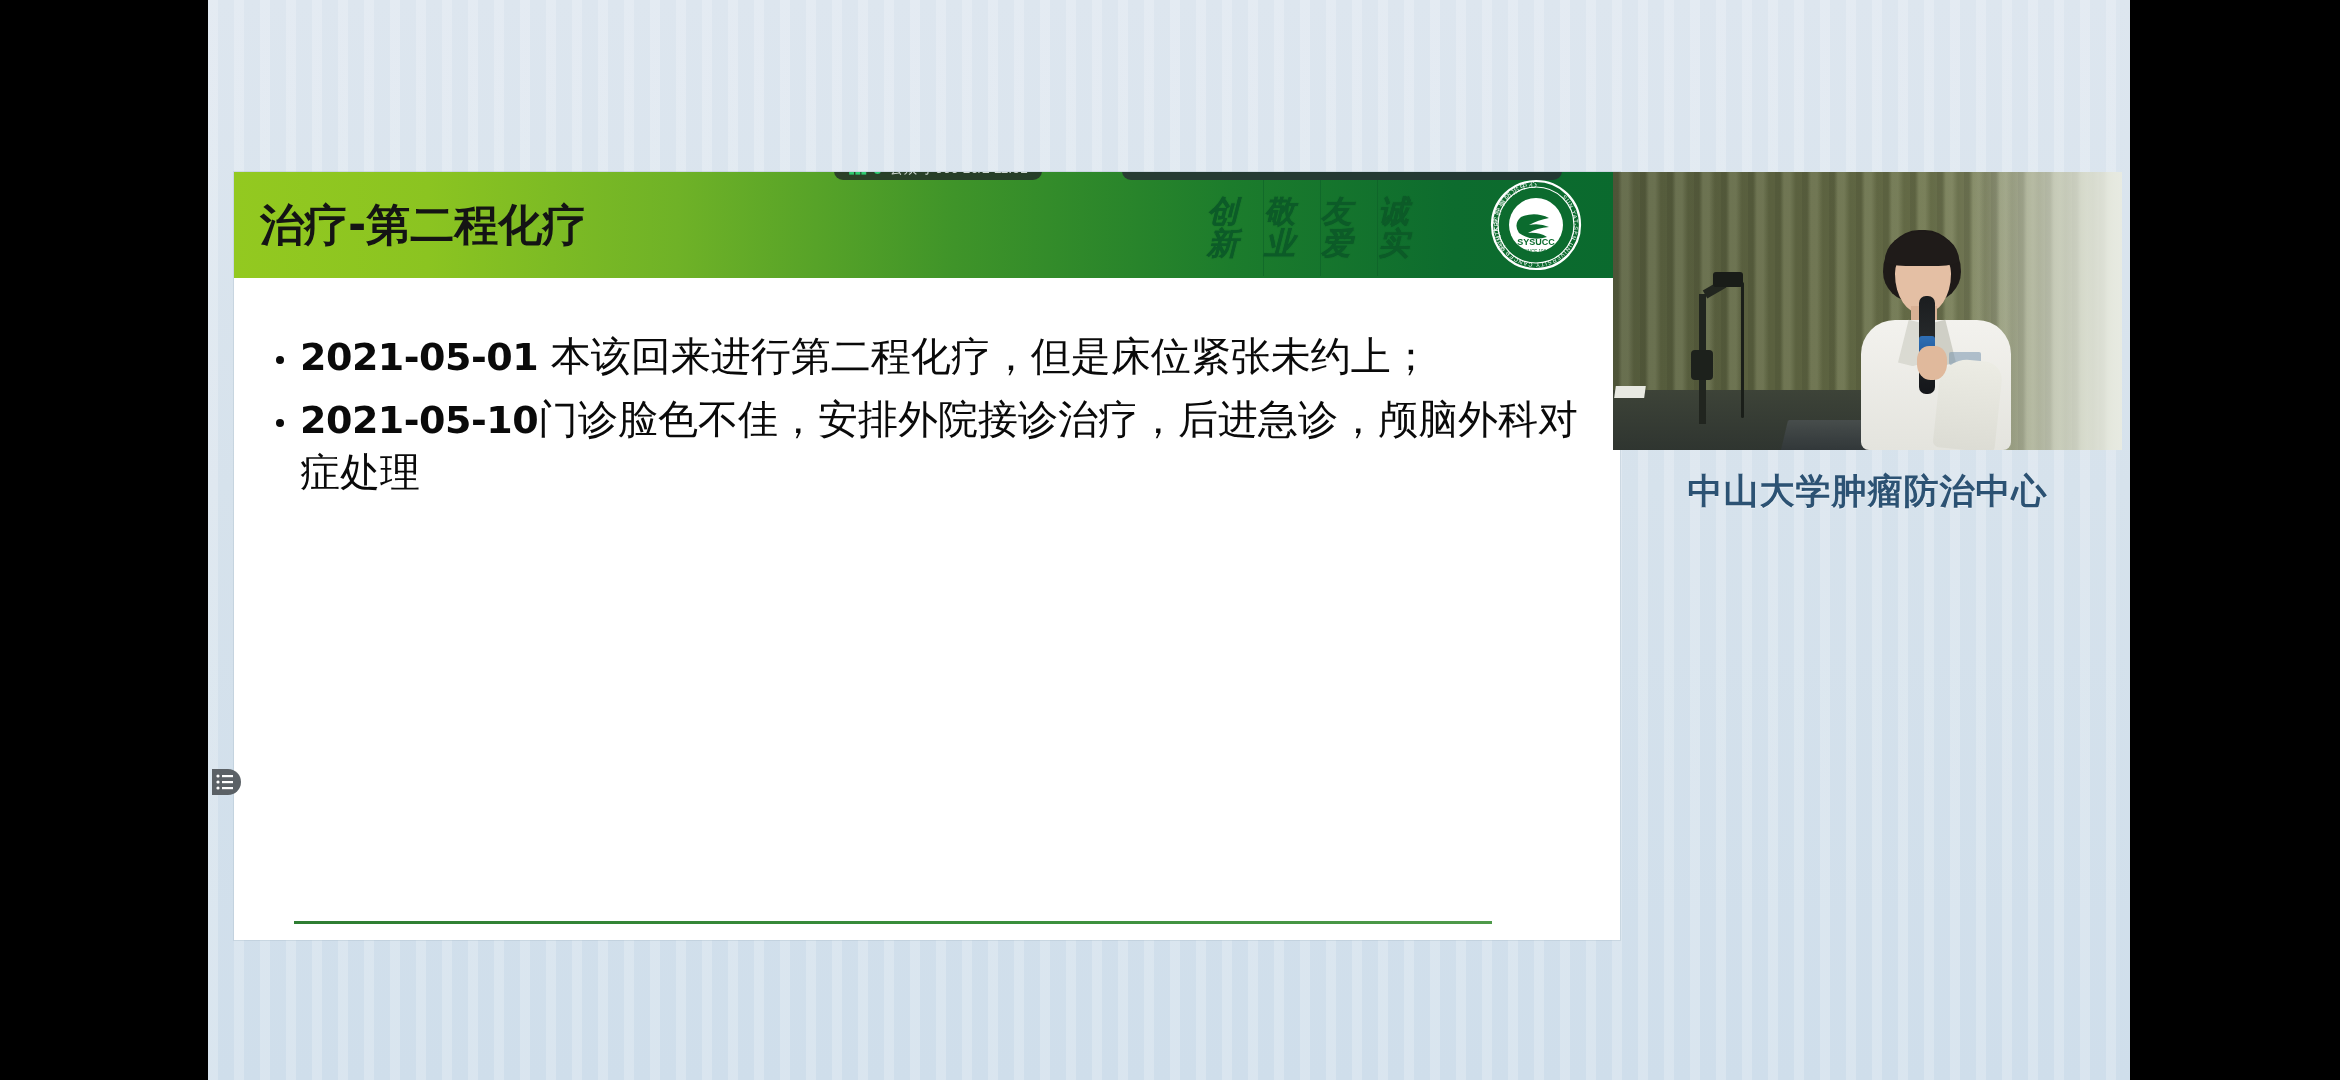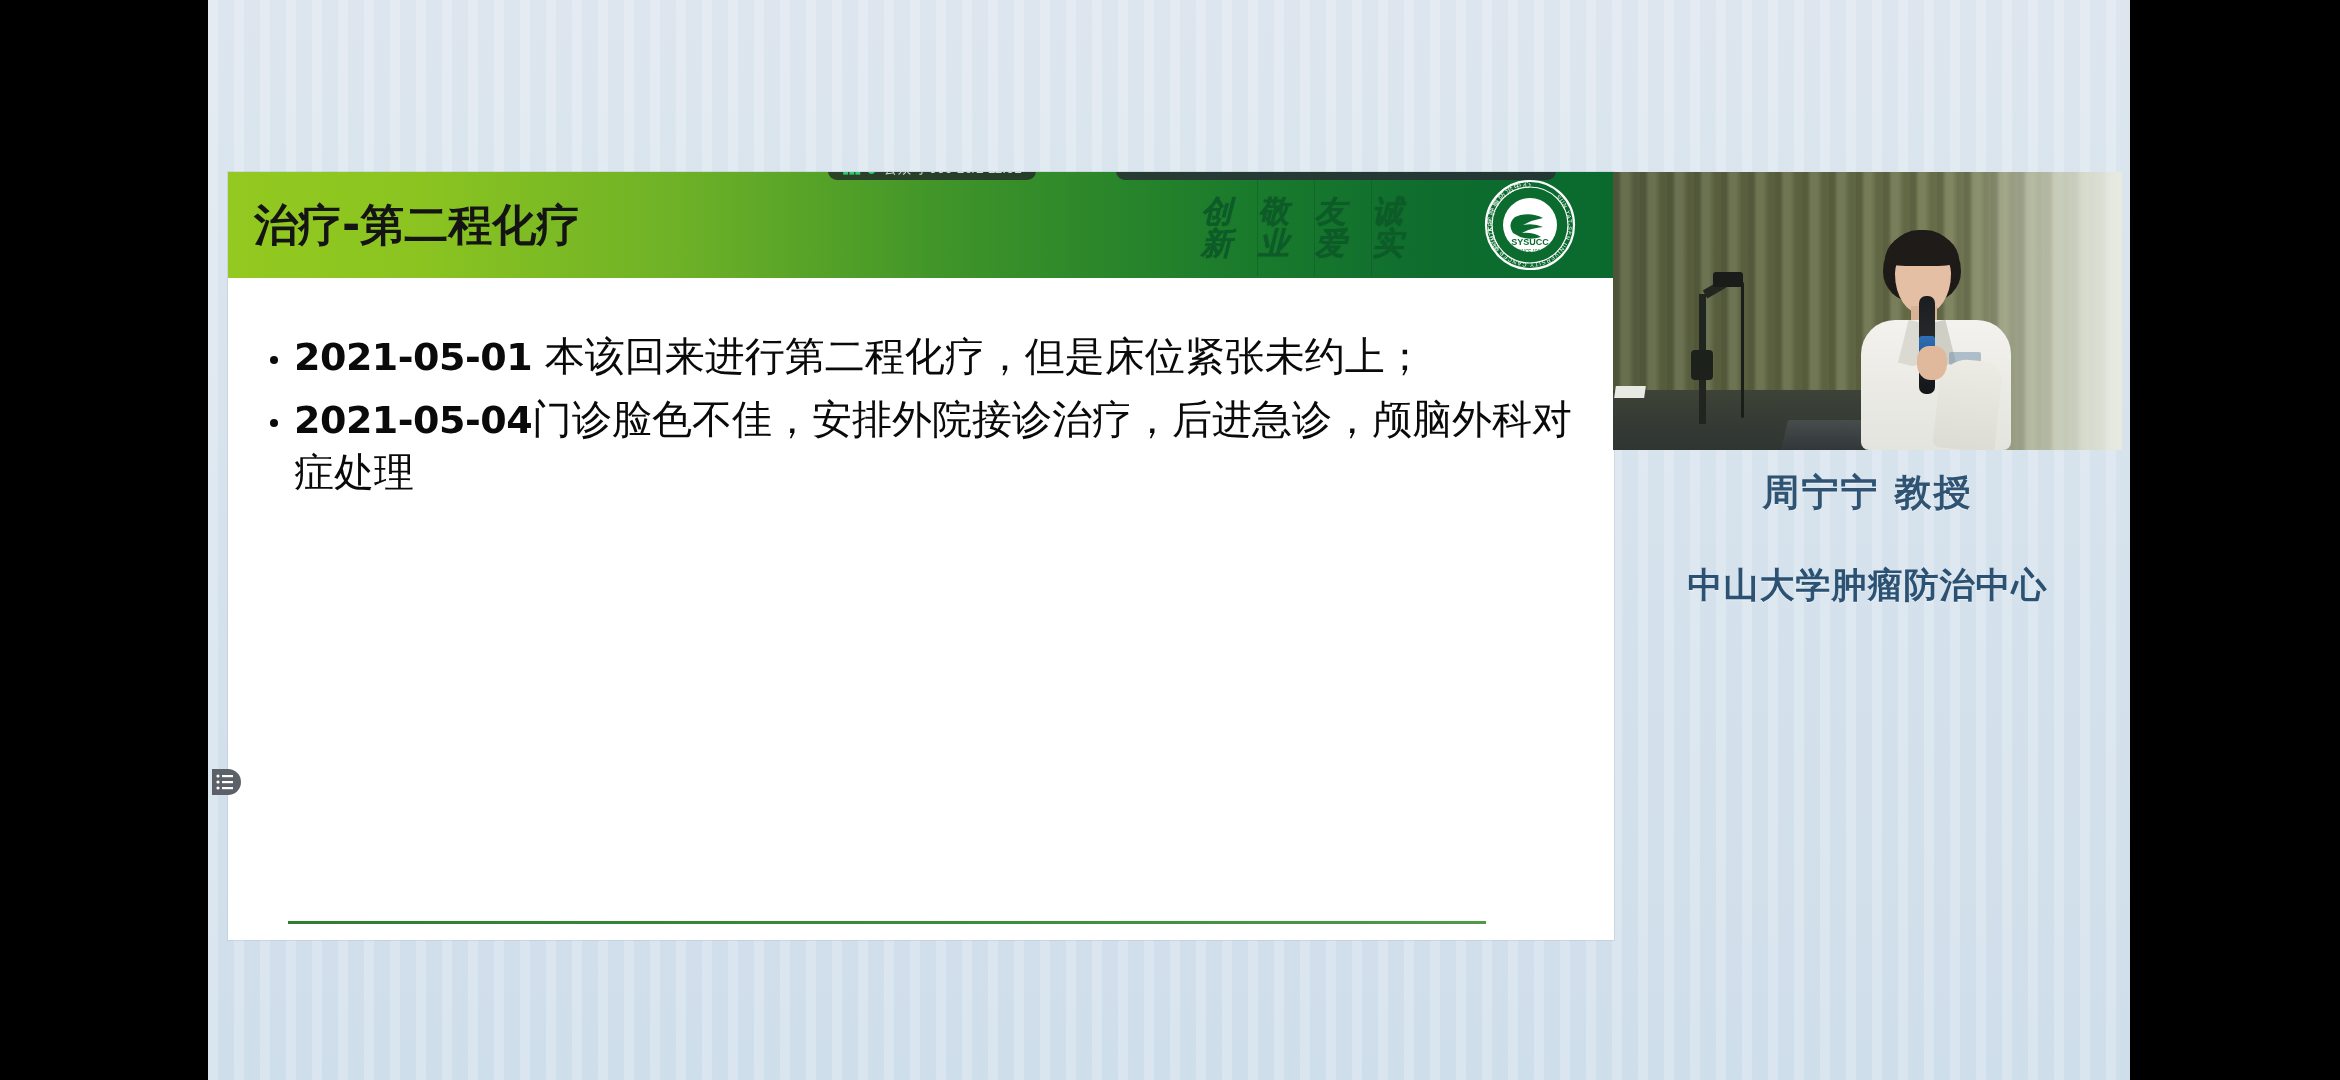--- a/index.html
+++ b/index.html
@@ -46,21 +46,21 @@
         rgba(255,255,255,0.22) 10px,
         rgba(255,255,255,0.00) 10px,
         rgba(255,255,255,0.00) 26px
       ),
       linear-gradient(to bottom, #dde6ef 0%, #d6e2ec 45%, #cfdeeb 100%);
   }
 
   
   #slide-card {
     position: absolute;
-    left: 228px;
+    left: 234px;
     top: 172px;
     width: 1386px;
     height: 768px;
     background: #ffffff;
     box-shadow: 0 0 0 1px rgba(170,185,200,0.35);
     overflow: hidden;
   }
 
   
   #slide-header {
@@ -492,21 +492,21 @@
           <text font-family="'Liberation Sans',sans-serif" font-size="5.6" fill="#ffffff" letter-spacing="0.9">
             <textPath href="#arcTop" startOffset="12%">SUN YAT-SEN UNIVERSITY CANCER CENTER</textPath>
           </text>
         </svg>
       </div>
     </div>
 
     <div id="slide-body">
       <ul class="bullets">
         <li><span class="bullet-date">2021-05-01</span><span> 本该回来进行第二程化疗，但是床位紧张未约上；</span></li>
-        <li><span class="bullet-date">2021-05-04</span><span>门诊脸色不佳，安排外院接诊治疗，后进急诊，颅脑外科对症处理</span></li>
+        <li><span class="bullet-date">2021-05-10</span><span>门诊脸色不佳，安排外院接诊治疗，后进急诊，颅脑外科对症处理</span></li>
       </ul>
       <div id="bottom-rule"></div>
     </div>
   </div>
 
   <div id="outline-icon">
     <svg width="32" height="30" viewBox="0 0 32 30">
       <path d="M2 2 h16 a13 13 0 0 1 0 26 H2 z" fill="#5b6166"></path>
       <circle cx="8" cy="9" r="1.6" fill="#ffffff"></circle>
       <circle cx="8" cy="15" r="1.6" fill="#ffffff"></circle>
@@ -541,19 +541,18 @@
       <div id="sp-collar-r"></div>
       <div id="sp-logo"></div>
       <div id="sp-arm"></div>
       <div id="mic-body"></div>
       <div id="mic-band"></div>
       <div id="sp-hand"></div>
     </div>
   </div>
 
   <div id="caption">
-    <div id="speaker-name">周宁宁 教授</div>
     <div id="speaker-org">中山大学肿瘤防治中心</div>
   </div>
 
   <div class="letterbox left"></div>
   <div class="letterbox right"></div>
 </div>
 
 </body></html>

